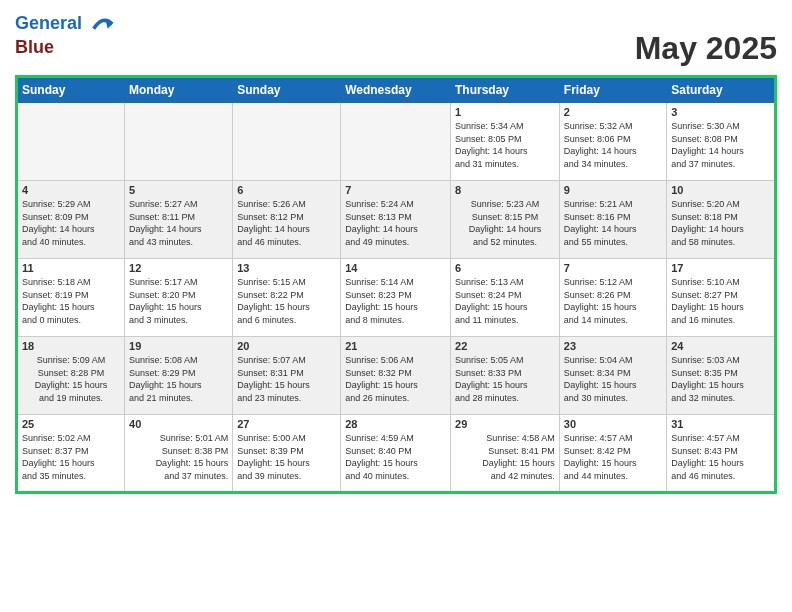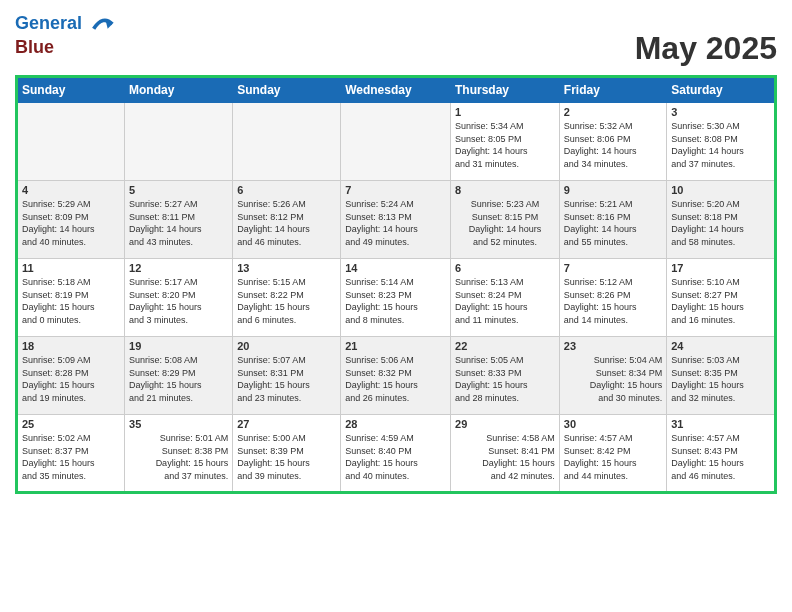--- a/index.html
+++ b/index.html
@@ -254,21 +254,21 @@
             <span class="day-num">17</span>
             <div class="day-info" style="white-space: pre-line;">Sunrise: 5:10 AM
 Sunset: 8:27 PM
 Daylight: 15 hours
 and 16 minutes.</div>
           </td>
         </tr>
         <tr>
           <td class="shaded">
             <span class="day-num">18</span>
-            <div class="day-info" style="white-space: pre-line;">Sunrise: 5:09 AM
+            <div class="day-info" style="white-space: pre-line; text-align: center;">Sunrise: 5:09 AM
 Sunset: 8:28 PM
 Daylight: 15 hours
 and 19 minutes.</div>
           </td>
           <td class="shaded">
             <span class="day-num">19</span>
             <div class="day-info" style="white-space: pre-line;">Sunrise: 5:08 AM
 Sunset: 8:29 PM
 Daylight: 15 hours
 and 21 minutes.</div>
@@ -289,21 +289,21 @@
           </td>
           <td class="shaded">
             <span class="day-num">22</span>
             <div class="day-info" style="white-space: pre-line;">Sunrise: 5:05 AM
 Sunset: 8:33 PM
 Daylight: 15 hours
 and 28 minutes.</div>
           </td>
           <td class="shaded">
             <span class="day-num">23</span>
-            <div class="day-info" style="white-space: pre-line; text-align: right;">Sunrise: 5:04 AM
+            <div class="day-info" style="white-space: pre-line;">Sunrise: 5:04 AM
 Sunset: 8:34 PM
 Daylight: 15 hours
 and 30 minutes.</div>
           </td>
           <td class="shaded">
             <span class="day-num">24</span>
             <div class="day-info" style="white-space: pre-line;">Sunrise: 5:03 AM
 Sunset: 8:35 PM
 Daylight: 15 hours
 and 32 minutes.</div>
@@ -311,21 +311,21 @@
         </tr>
         <tr>
           <td>
             <span class="day-num">25</span>
             <div class="day-info" style="white-space: pre-line;">Sunrise: 5:02 AM
 Sunset: 8:37 PM
 Daylight: 15 hours
 and 35 minutes.</div>
           </td>
           <td>
-            <span class="day-num">35</span>
+            <span class="day-num">40</span>
             <div class="day-info" style="white-space: pre-line; text-align: right;">Sunrise: 5:01 AM
 Sunset: 8:38 PM
 Daylight: 15 hours
 and 37 minutes.</div>
           </td>
           <td>
             <span class="day-num">27</span>
             <div class="day-info" style="white-space: pre-line;">Sunrise: 5:00 AM
 Sunset: 8:39 PM
 Daylight: 15 hours

